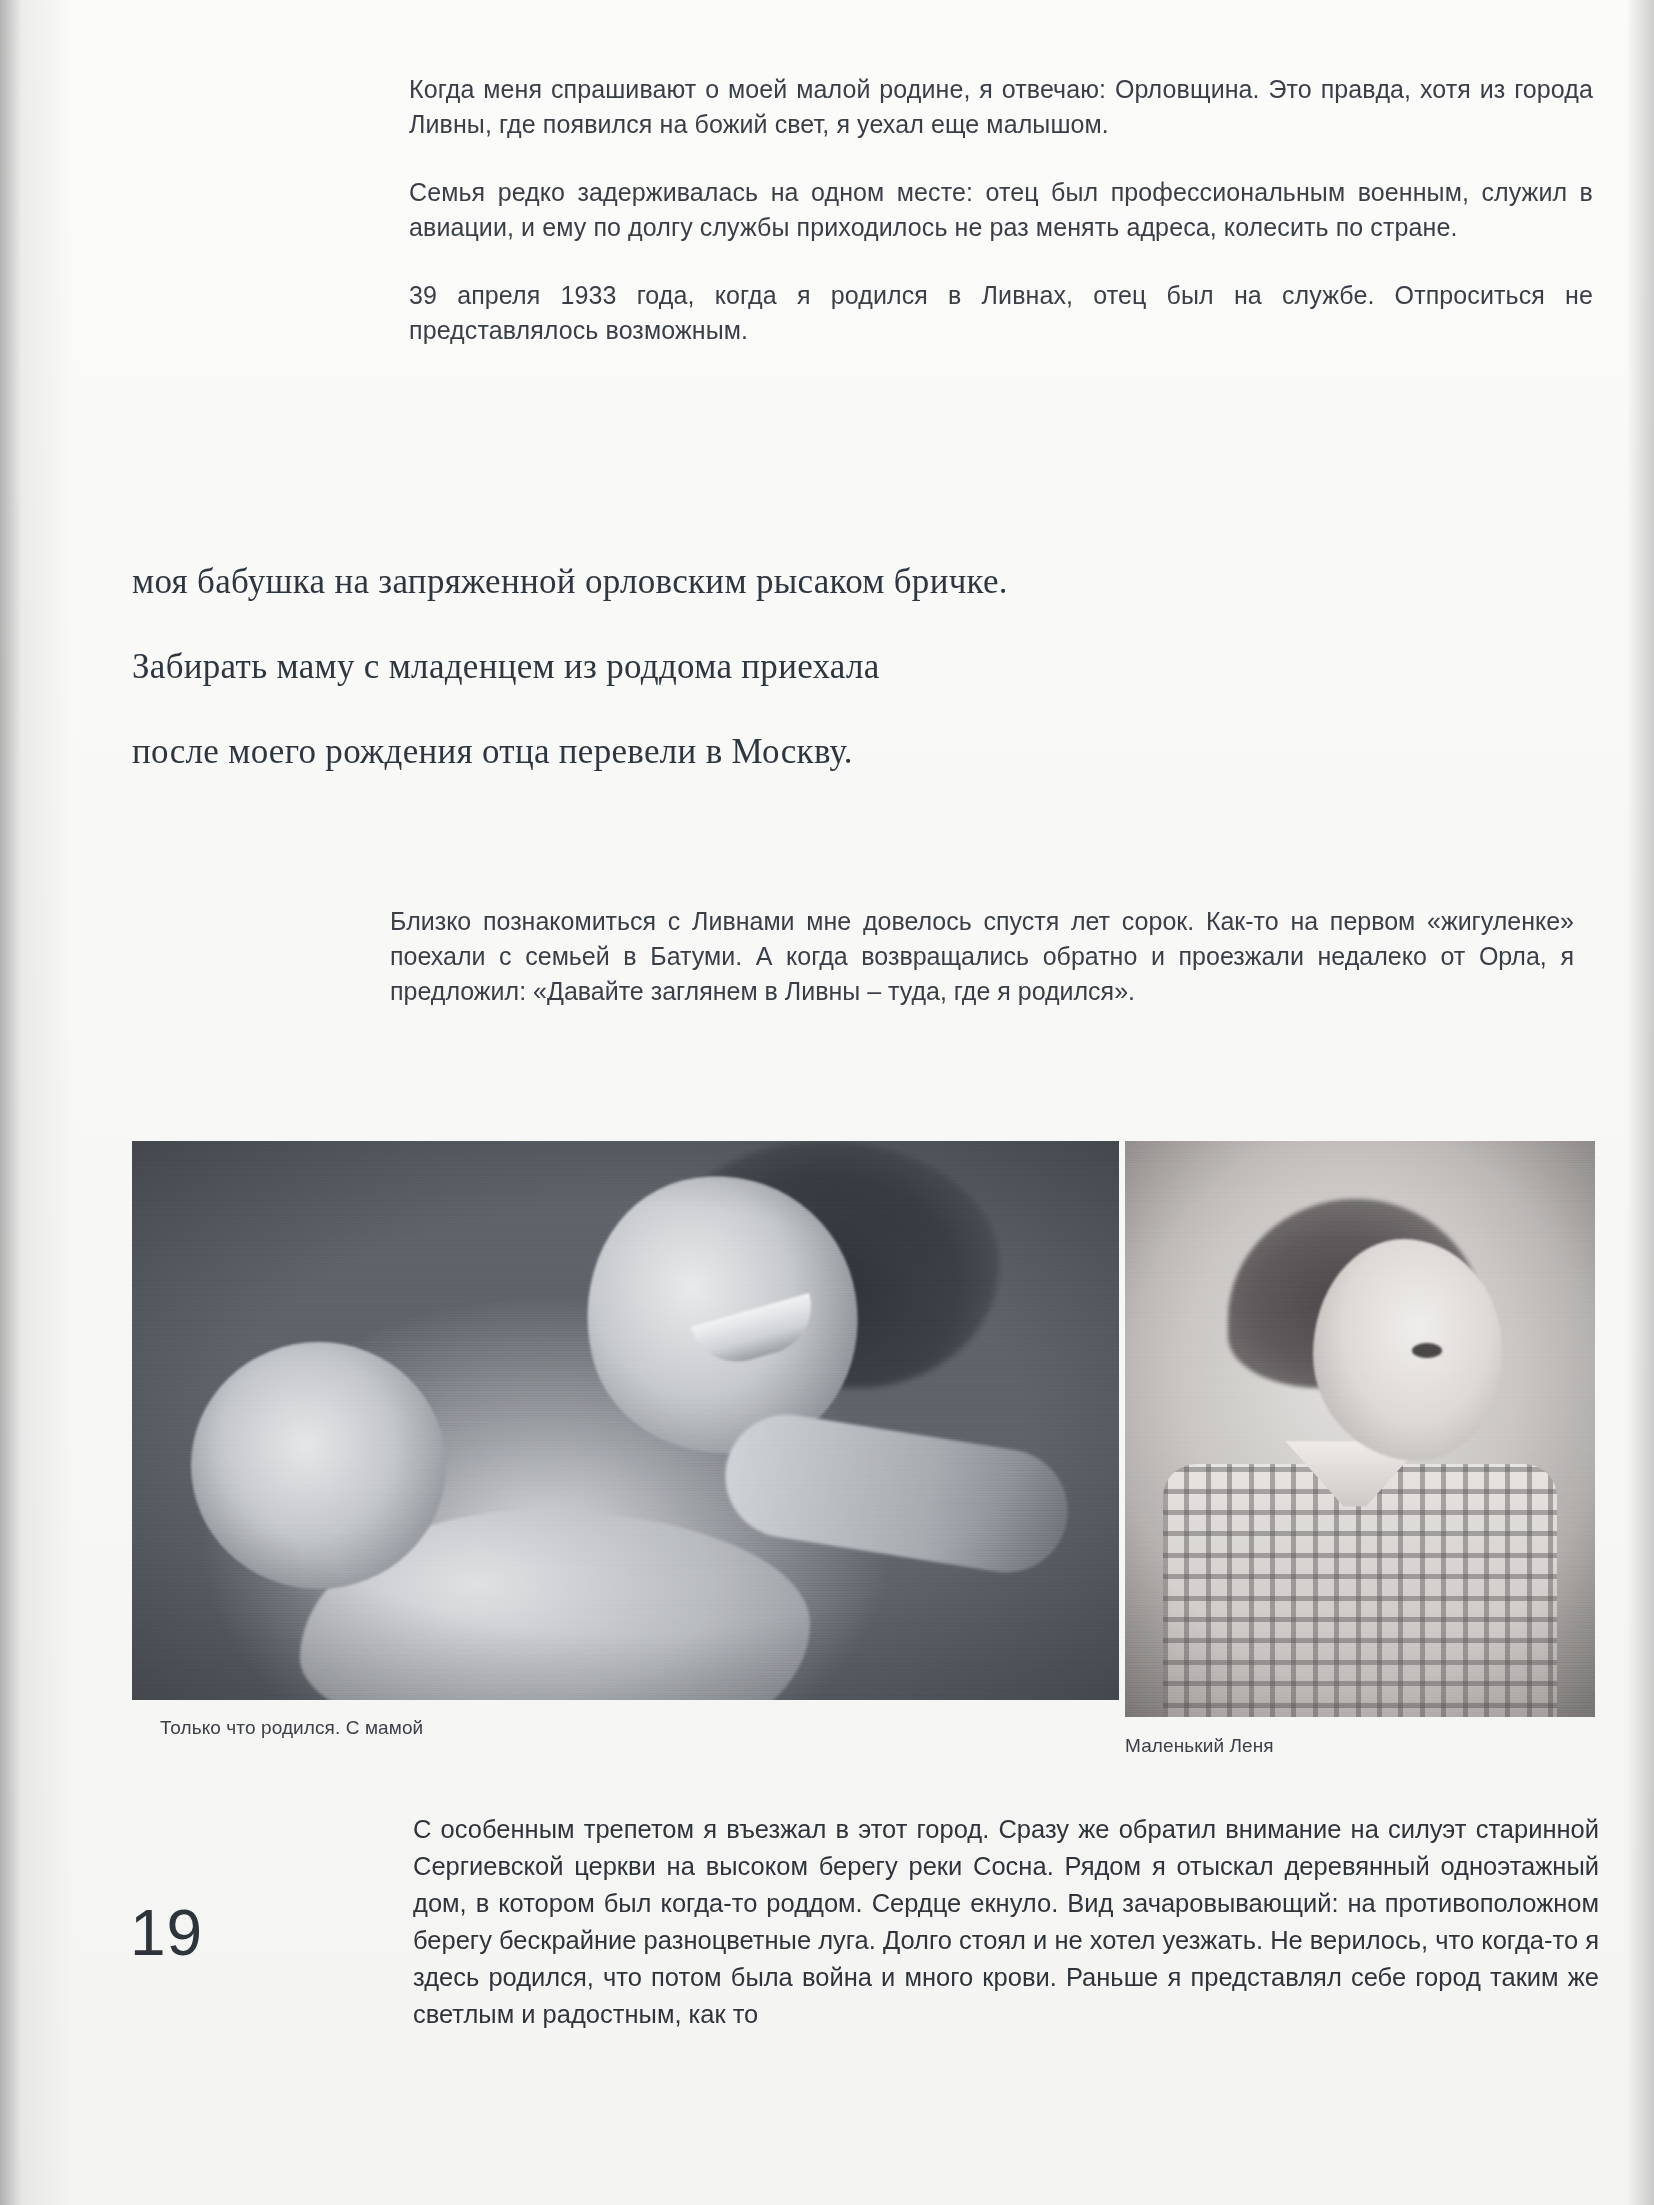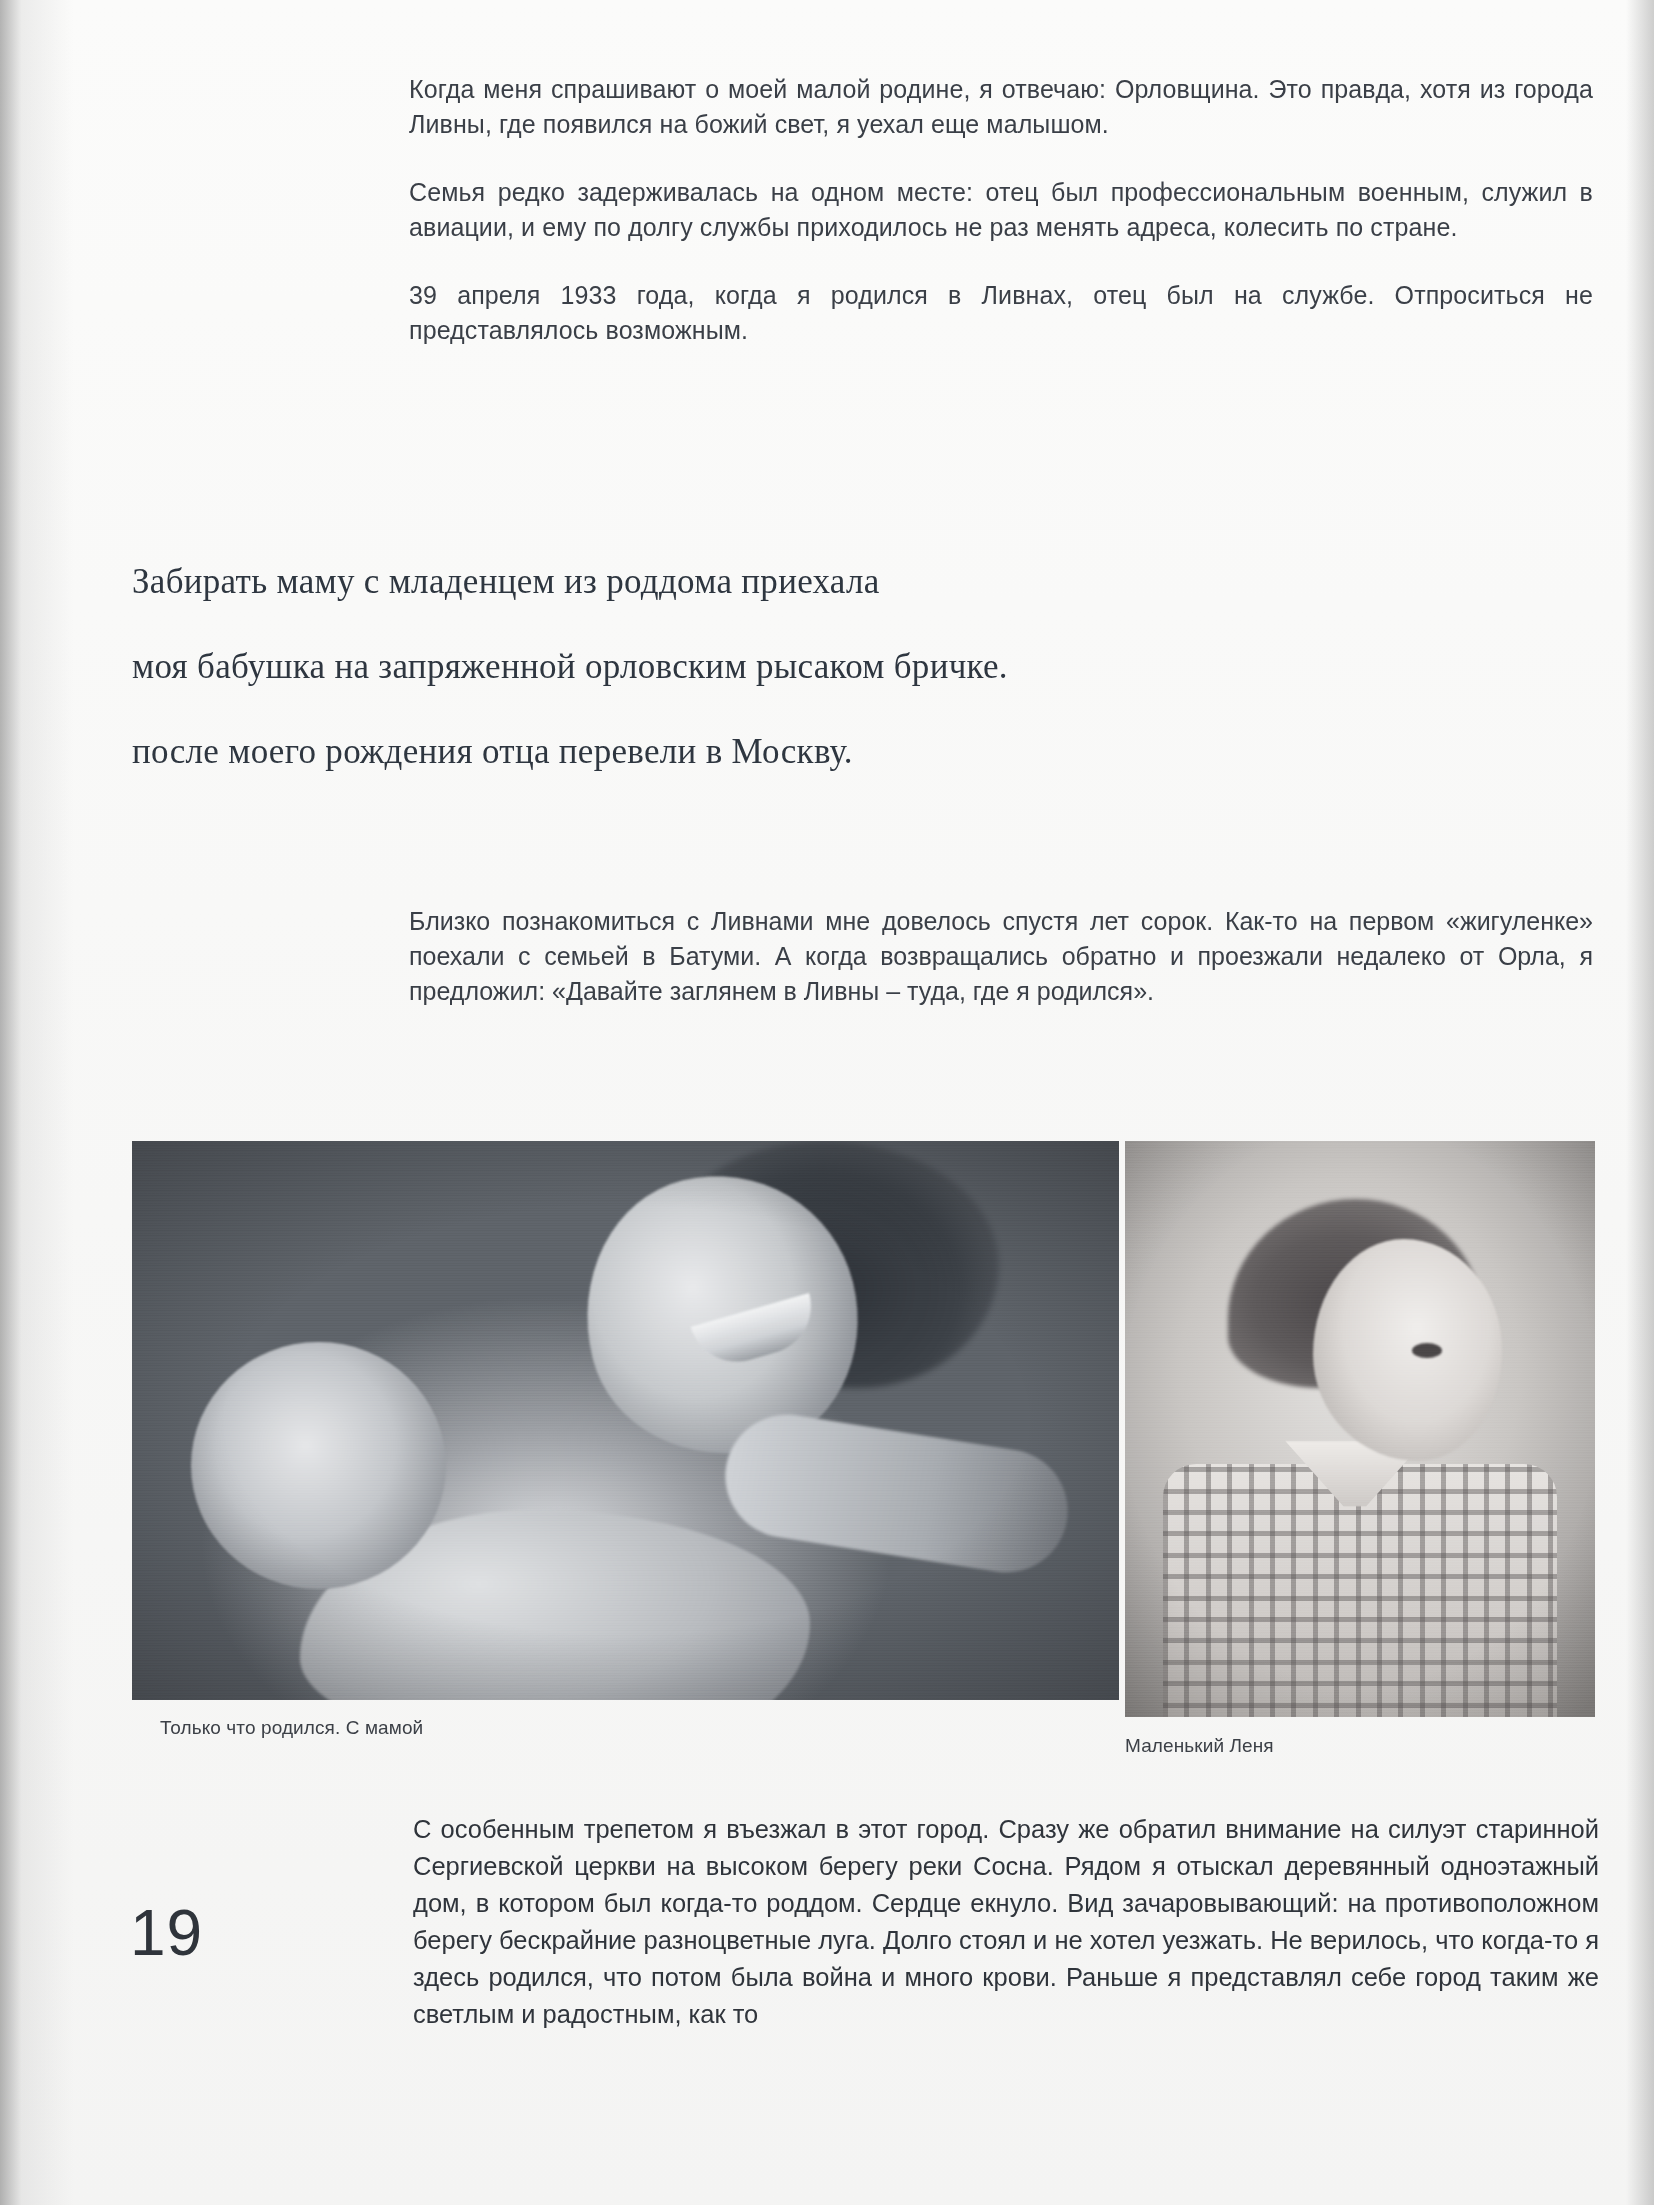--- a/index.html
+++ b/index.html
@@ -67,21 +67,21 @@
     color: #2e3640;
     font-size: 35px;
     line-height: 85px;
     letter-spacing: 0.3px;
   }
   .pullquote div { white-space: nowrap; }
 
   
   .para-second {
     position: absolute;
-    left: 409px;
+    left: 390px;
     top: 904px;
     width: 1184px;
   }
   .para-second p {
     margin: 0;
     font-size: 25px;
     line-height: 35px;
     color: #3a3f47;
     text-align: justify;
   }
@@ -280,22 +280,22 @@
 
   <div class="content">
 
     <div class="intro">
       <p>Когда меня спрашивают о моей малой родине, я отвечаю: Орловщина. Это правда, хотя из города Ливны, где появился на божий свет, я уехал еще малышом.</p>
       <p>Семья редко задерживалась на одном месте: отец был профессиональным военным, служил в авиации, и ему по долгу службы приходилось не раз менять адреса, колесить по стране.</p>
       <p>39 апреля 1933 года, когда я родился в Ливнах, отец был на службе. Отпроситься не представлялось возможным.</p>
     </div>
 
     <div class="pullquote">
+      <div>моя бабушка на запряженной орловским рысаком бричке.</div>
       <div>Забирать маму с младенцем из роддома приехала</div>
-      <div>моя бабушка на запряженной орловским рысаком бричке.</div>
       <div>после моего рождения отца перевели в Москву.</div>
     </div>
 
     <div class="para-second">
       <p>Близко познакомиться с Ливнами мне довелось спустя лет сорок. Как-то на первом «жигуленке» поехали с семьей в Батуми. А когда возвращались обратно и проезжали недалеко от Орла, я предложил: «Давайте заглянем в Ливны – туда, где я родился».</p>
     </div>
 
     <div class="photo photo-left">
       <div class="pl-bg"></div>
       <div class="pl-mother-hair"></div>

